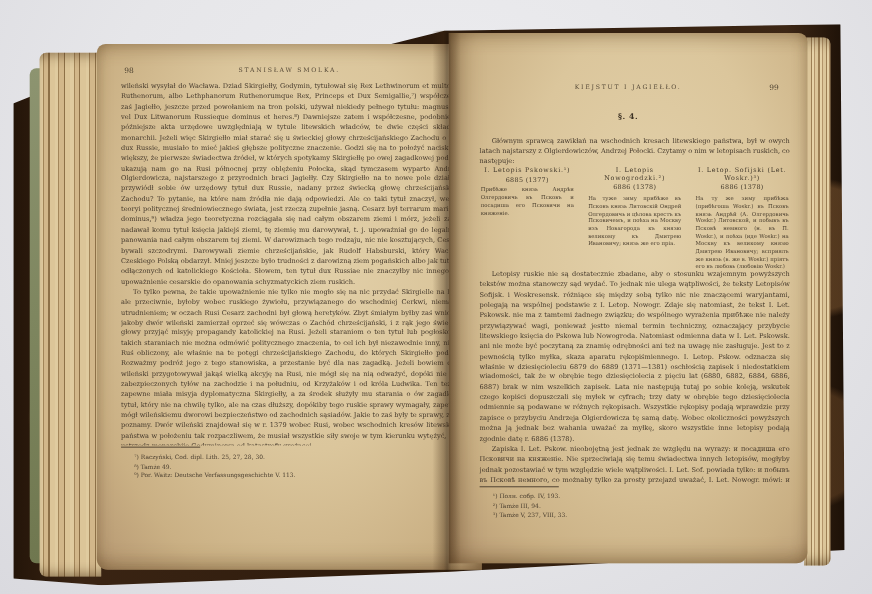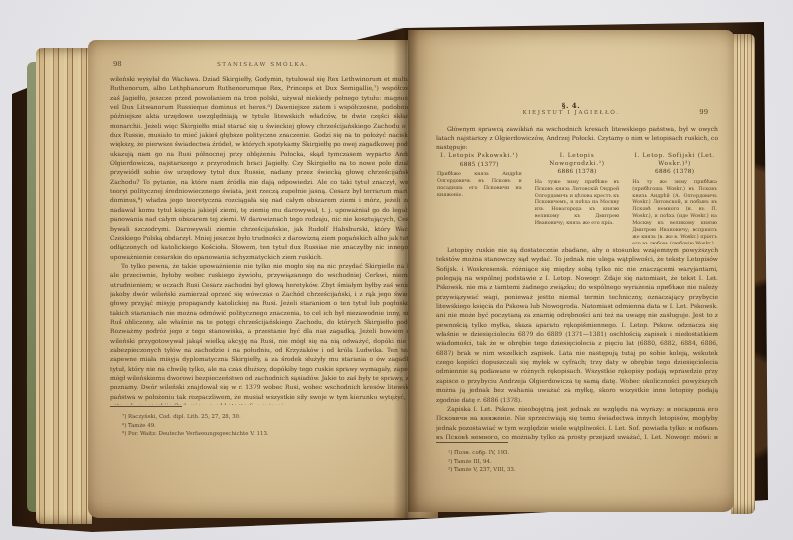--- a/index.html
+++ b/index.html
@@ -70,21 +70,21 @@
       inset 0 -16px 18px -12px rgba(100,70,36,.45);
   }
   .gutter {
     position:absolute; left:393px; top:28px; width:26px; height:492px; z-index:6; pointer-events:none;
     background: linear-gradient(90deg, rgba(60,38,16,0) 0%, rgba(60,38,16,.38) 40%, rgba(38,23,9,.5) 52%, rgba(60,38,16,.3) 66%, rgba(60,38,16,0) 100%);
   }
 
   .page-head { position:absolute; left:0; right:0; text-align:center;
     font-size:5.6px; letter-spacing:1.6px; color:#574a38; }
   .page-left .page-head { top:21px; }
-  .page-right .page-head { top:47px;margin-top:32px; }
+  .page-right .page-head { top:47px; }
   .pagenum { position:absolute; font-size:6.8px; letter-spacing:0; color:#4e4231; }
   .pagenum-left { left:25px; top:-1px; }
   .pagenum-right { right:26px; top:-1px; }
 
   .body-text { position:absolute; overflow:hidden; text-align:justify;
     font-size:6px; line-height:9.35px; color:#43372a; }
   .page-left .body-text { left:22px; right:16px; top:34px; height:331px; }
   .body-text p { text-indent:11px; }
   .body-text p.cont { text-indent:0; }
 

